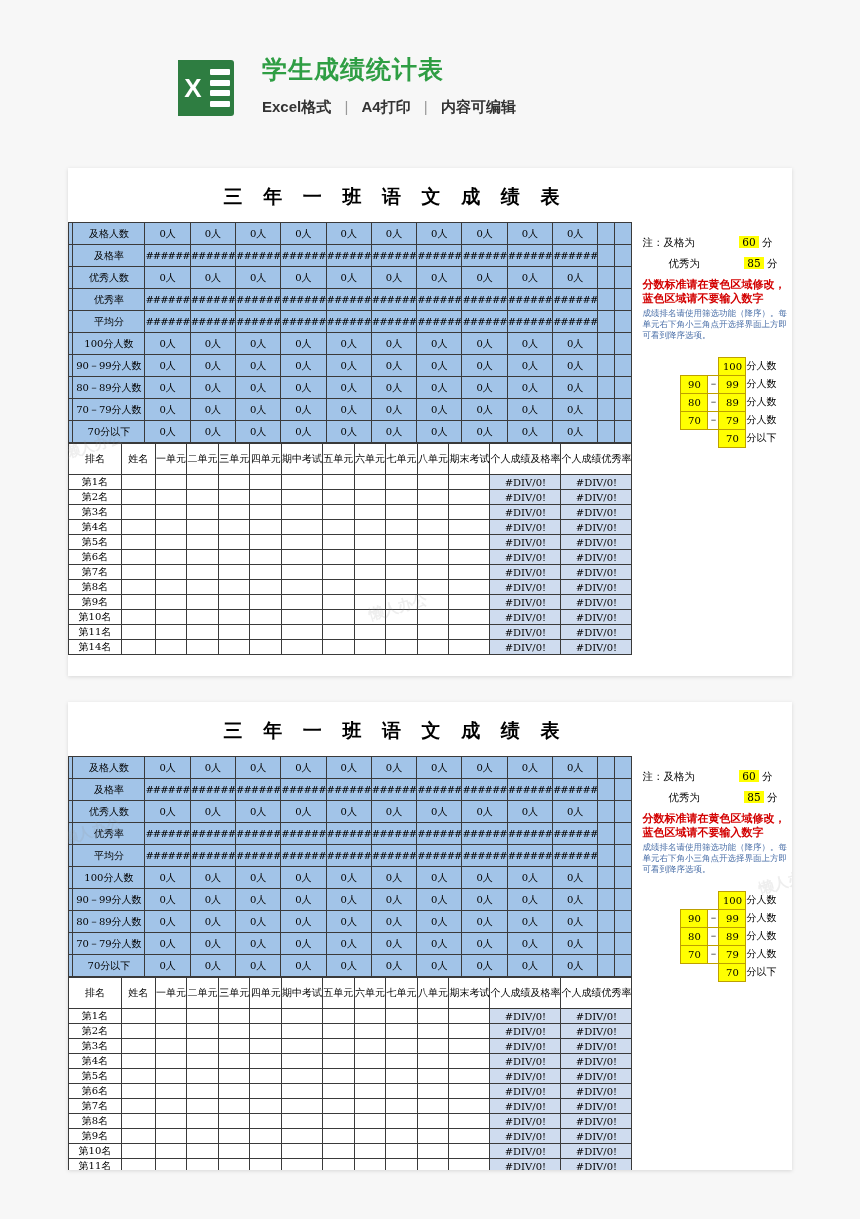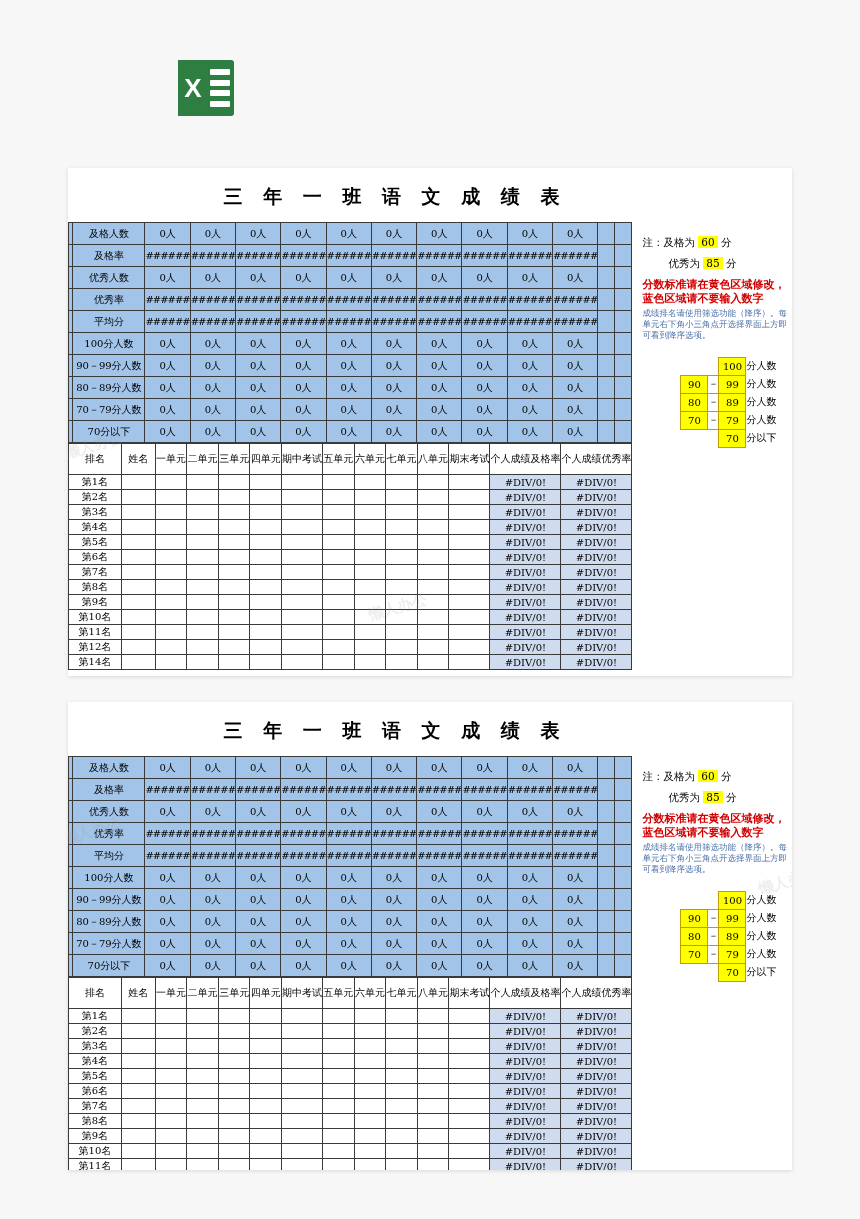--- a/index.html
+++ b/index.html
@@ -110,21 +110,21 @@
 
   
   .note{
     margin-left:10px;
     padding-top:14px;
     width:178px;
     font-family:"DejaVu Serif","Liberation Serif",serif;
   }
   .note-line{font-size:10.5px;color:#000;margin-bottom:7px;white-space:nowrap;}
   .note-line.indent{padding-left:26px;}
-  .hl{background:#ffff00;padding:0 3px;}
+  .hl{background:#ffff00;padding:0 3px;margin-left:41px;}
   .warn{
     color:#d30000;font-weight:bold;font-size:11px;line-height:1.25;
     margin-top:2px;
   }
   .tip{
     color:#4a6fa8;font-size:8.5px;line-height:1.3;margin-top:2px;
   }
 
   .legend{margin-top:16px;margin-left:38px;}
   .legend table{border-collapse:collapse;}
@@ -160,20 +160,30 @@
 
 <div class="header">
   <div class="xl-icon">
     <div class="xl-x">X</div>
     <div class="xl-grid">
         <i></i>
         <i></i>
         <i></i>
         <i></i>
       </div>
+  </div>
+  <div class="head-text">
+    <div class="head-title">学生成绩统计表</div>
+    <div class="head-sub">
+      <span>Excel格式</span>
+      <span class="sep">|</span>
+      <span>A4打印</span>
+      <span class="sep">|</span>
+      <span>内容可编辑</span>
+    </div>
   </div>
 </div>
 
 <div class="card" id="card1">
   <div class="sheet">
     <div class="sheet-title">三 年 一 班 语 文 成 绩 表</div>
     <div class="sheet-body">
       <div>
         <table class="grid" id="stats1">
             <tbody>
@@ -512,36 +522,20 @@
                 <td></td>
                 <td></td>
                 <td></td>
                 <td></td>
                 <td></td>
                 <td class="divcell">#DIV/0!</td>
                 <td class="divcell">#DIV/0!</td>
               </tr>
               <tr>
                 <td class="rankcell" style="height:14px">第11名</td>
-                <td></td>
-                <td></td>
-                <td></td>
-                <td></td>
-                <td></td>
-                <td></td>
-                <td></td>
-                <td></td>
-                <td></td>
-                <td></td>
-                <td></td>
-                <td class="divcell">#DIV/0!</td>
-                <td class="divcell">#DIV/0!</td>
-              </tr>
-              <tr>
-                <td class="rankcell" style="height:14px">第12名</td>
                 <td></td>
                 <td></td>
                 <td></td>
                 <td></td>
                 <td></td>
                 <td></td>
                 <td></td>
                 <td></td>
                 <td></td>
                 <td></td>

